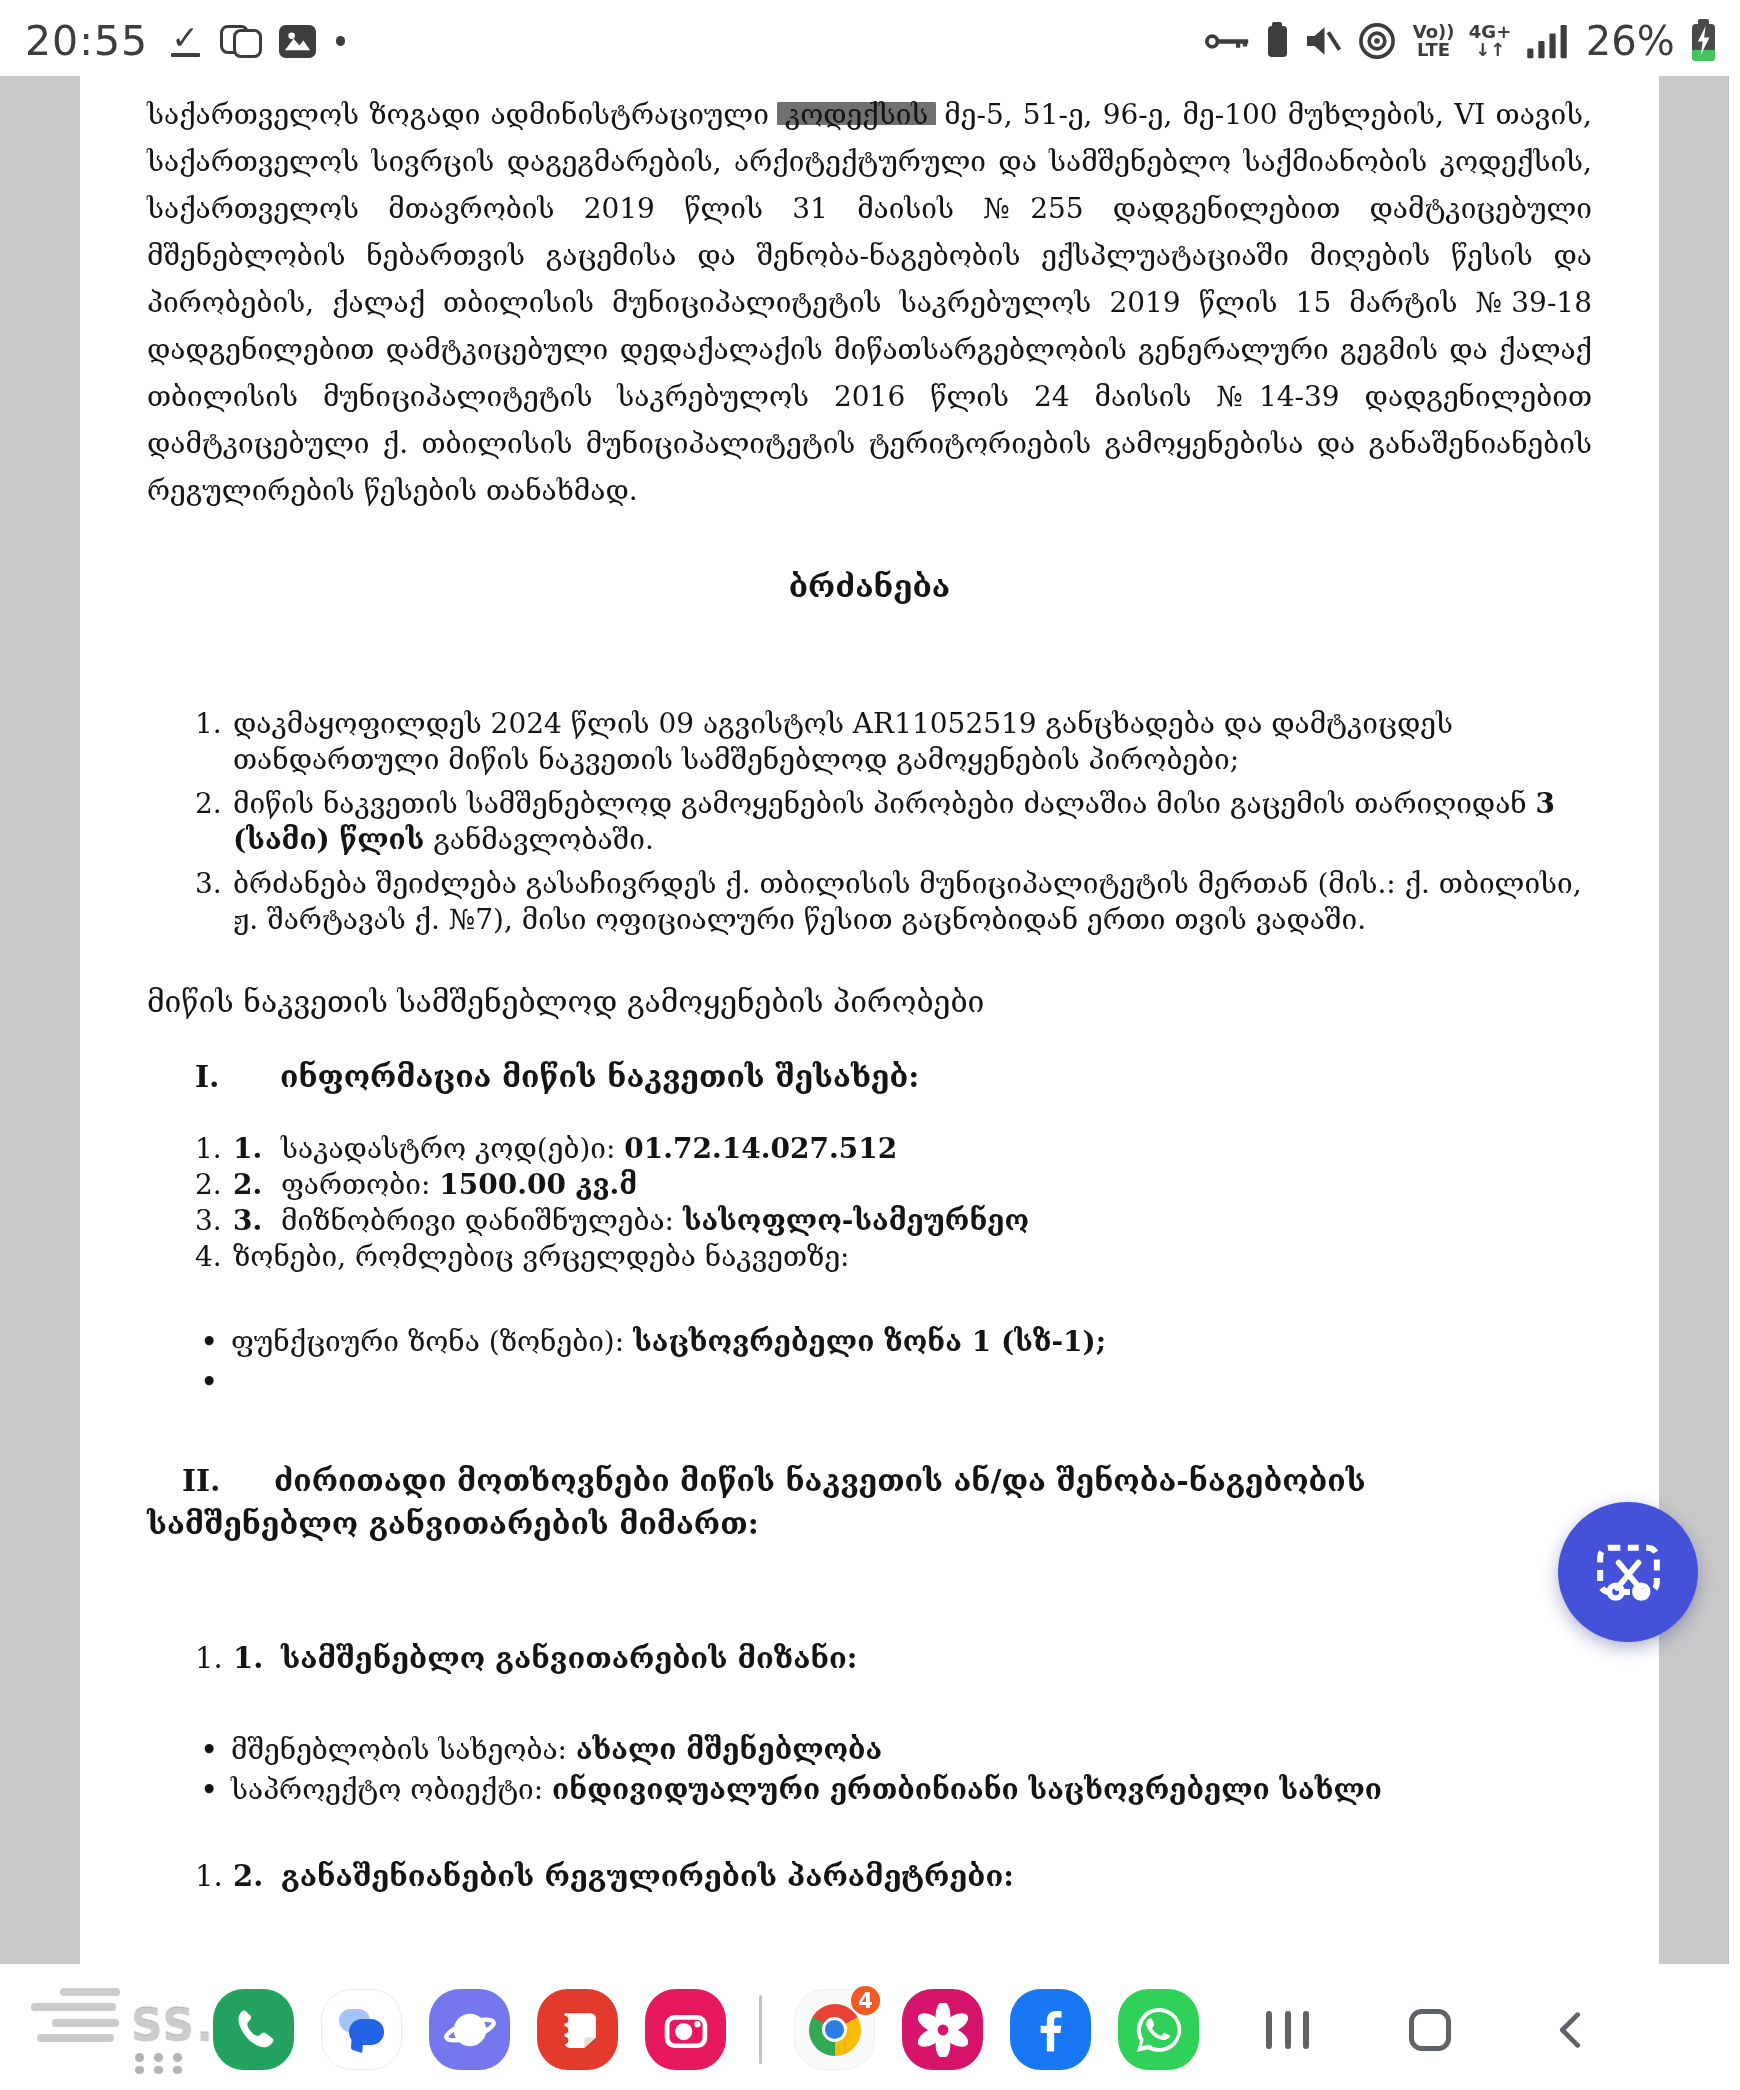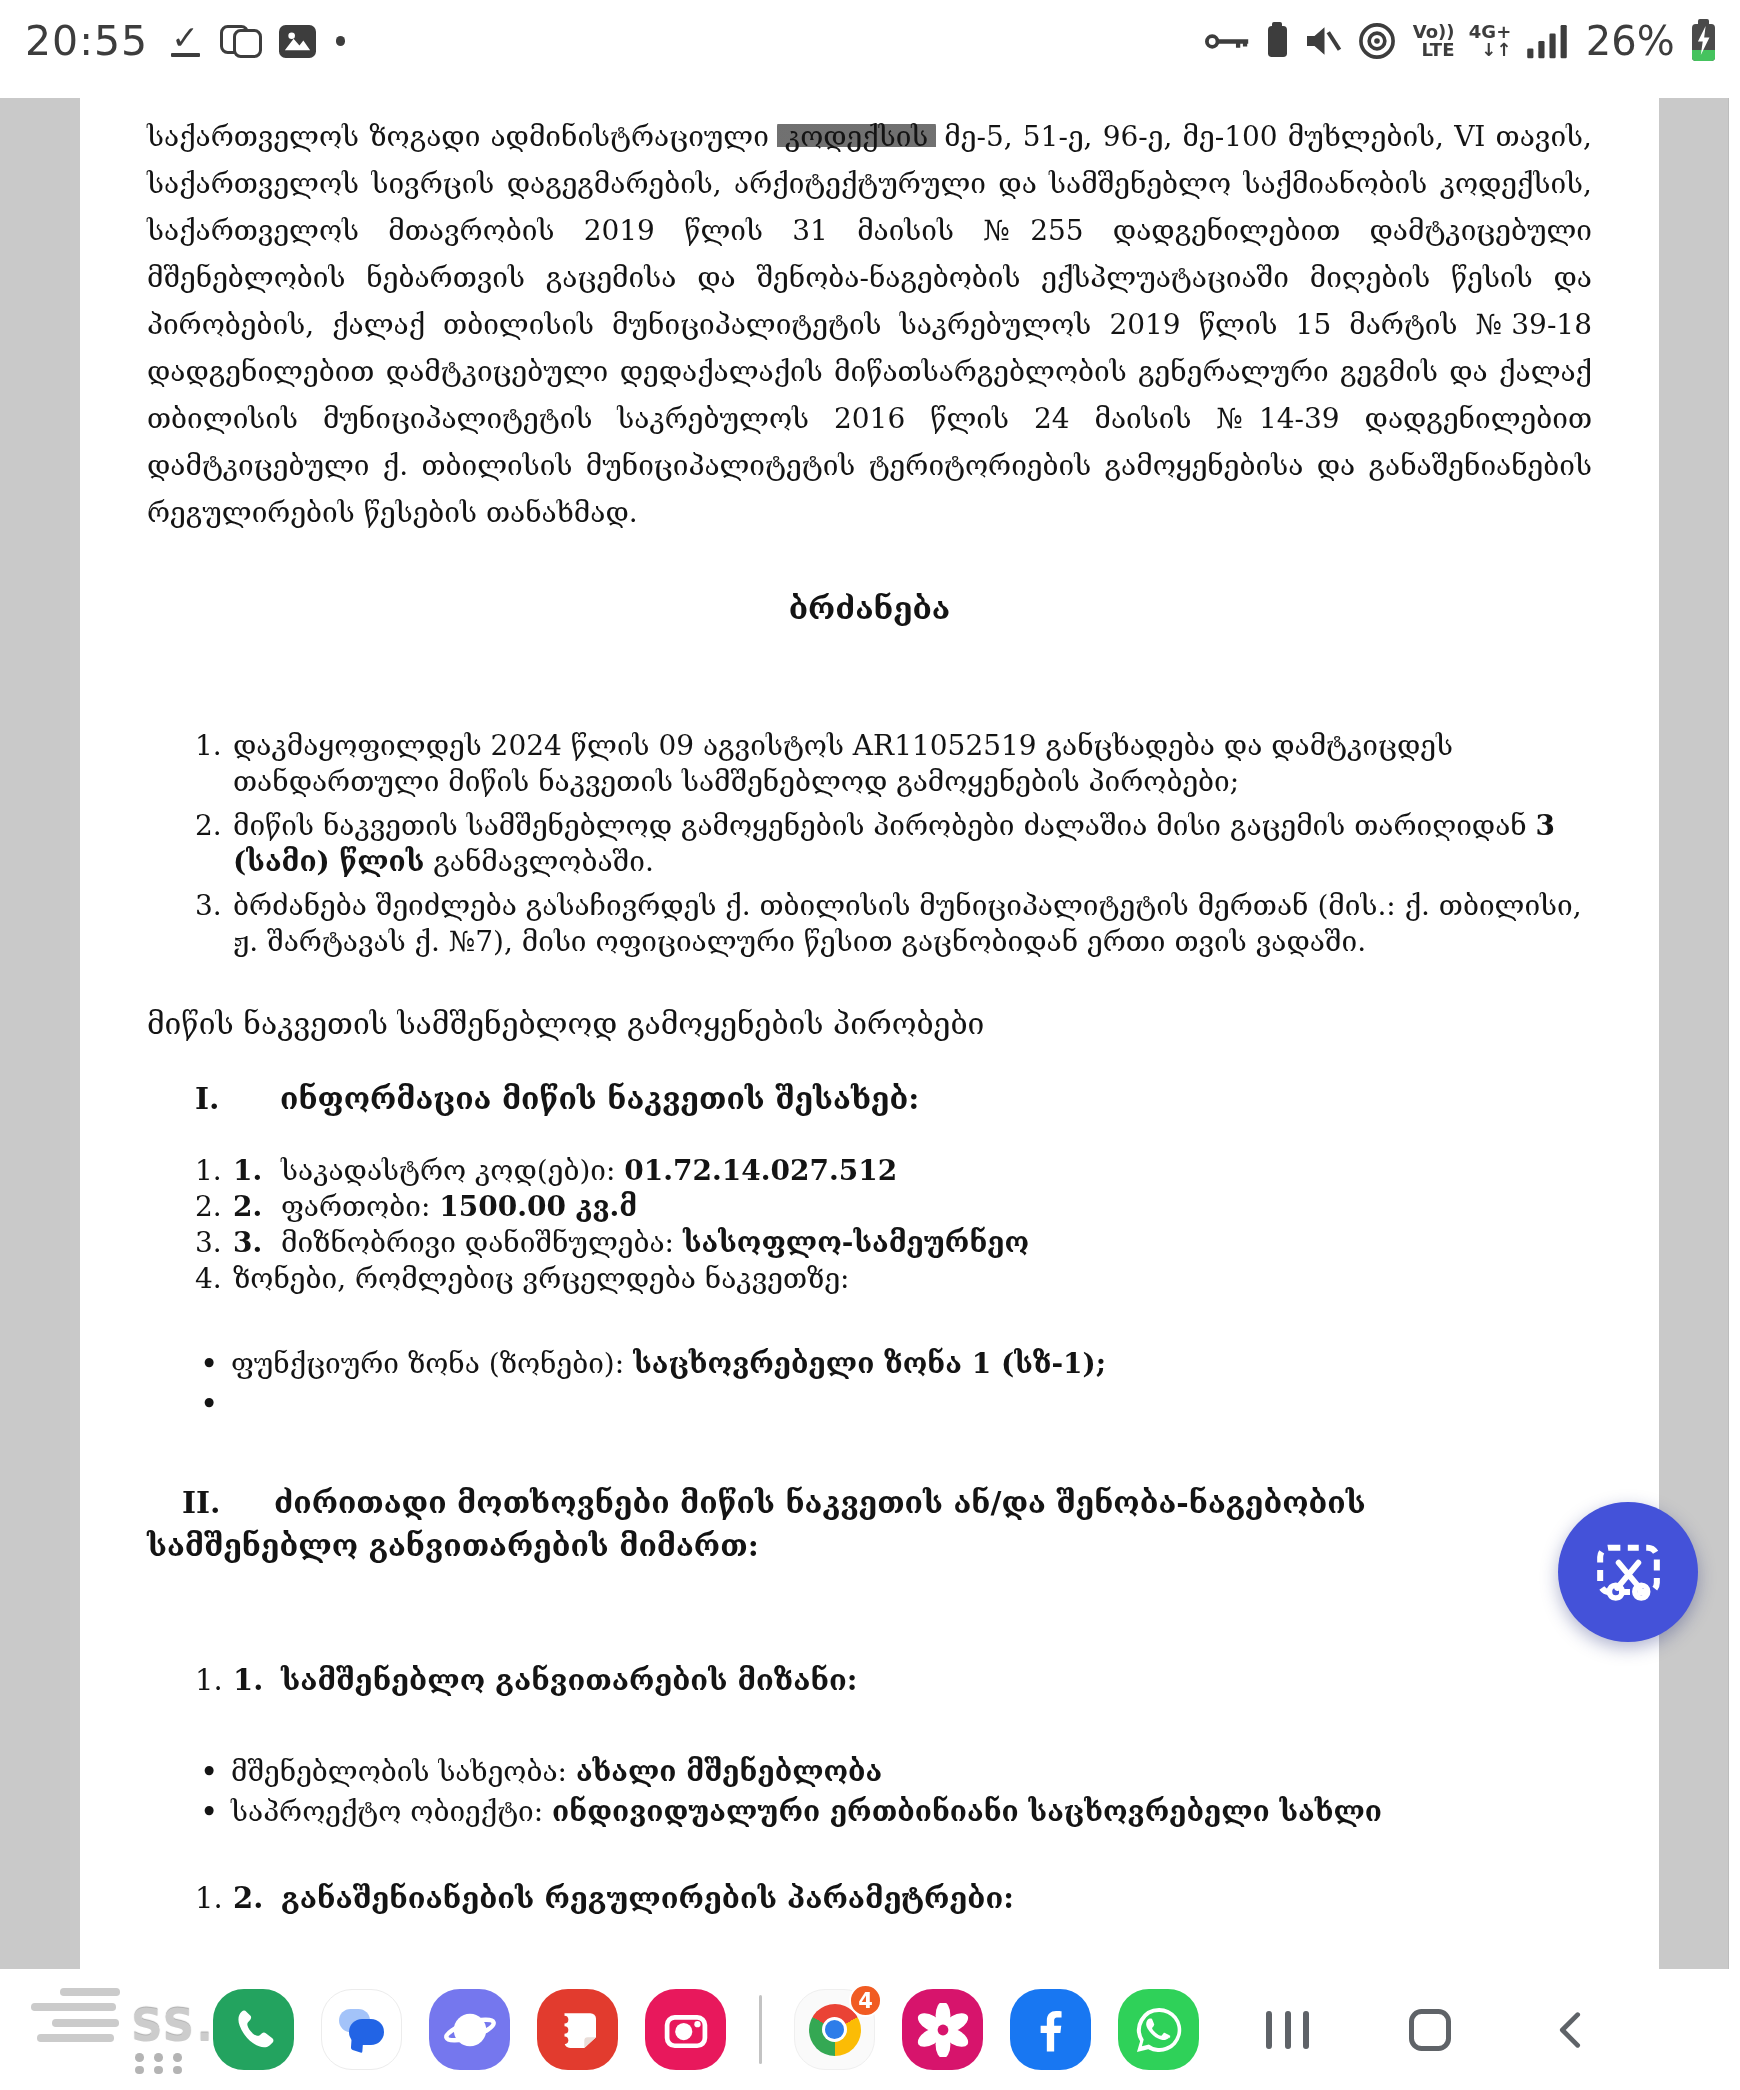--- a/index.html
+++ b/index.html
@@ -17,32 +17,32 @@
   .sb-check .mark{font-size:33px;font-weight:bold;line-height:29px}
   .sb-check .bar{width:29px;height:4.8px;background:#3d3d3d;margin-top:1px;border-radius:1px}
   .sb-dual{position:relative;width:42px;height:35px}
   .sb-dual i{position:absolute;width:23px;height:23px;border:3.8px solid #3d3d3d;border-radius:7.7px;top:1.9px}
   .sb-dual i:first-child{left:0}
   .sb-dual i:last-child{left:12.5px;top:5.8px;background:#fff}
   .sb-shot{width:37px;height:33px;background:#3d3d3d;border-radius:6.7px;position:relative;overflow:hidden}
   .sb-shot svg{position:absolute;inset:0}
   .sb-dot{width:9.6px;height:9.6px;border-radius:50%;background:#3d3d3d;margin-left:3.8px}
   .sb-right{margin-left:auto;display:flex;align-items:center;gap:14.4px}
-  .sb-2line{display:flex;flex-direction:column;align-items:flex-end;line-height:18px;font-size:18px;font-weight:bold}
+  .sb-2line{display:flex;flex-direction:column;align-items:center;line-height:18px;font-size:18px;font-weight:bold}
   .sb-pct{font-size:40px;margin-left:3.8px}
   .sb-batt{position:relative;width:25px;height:44px;margin-left:1.9px;display:flex;flex-direction:column;align-items:center}
   .sb-batt .cap{width:11.5px;height:4.8px;background:#4a4a4a;border-radius:1.9px 1.9px 0 0}
   .sb-batt .body{width:23px;height:37px;background:#4a4a4a;border-radius:3.8px;position:relative;overflow:hidden}
   .sb-batt .chg{position:absolute;bottom:0;left:0;width:100%;height:10.6px;background:#45c35e}
   .sb-batt svg{position:absolute;top:6.7px;left:4.8px}
   .sb-smallbatt{width:21px;height:38px;display:flex;flex-direction:column;align-items:center}
   .sb-smallbatt .cap{width:9.6px;height:3.8px;background:#3d3d3d;border-radius:1.9px 1.9px 0 0}
   .sb-smallbatt .body{width:19px;height:31px;background:#3d3d3d;border-radius:3.8px}
   
-  .viewer{position:absolute;top:98px;left:0;width:1741px;height:1888px;background:#fff}
+  .viewer{position:absolute;top:76px;left:0;width:1741px;height:1888px;background:#fff}
   .strip{position:absolute;top:0;height:100%;background:#c9c9c9}
   .strip.left{left:0;width:80px}
   .strip.right{left:1659px;width:69px;border-right:1.9px solid #bdbdbd}
   .page{position:absolute;left:80px;top:0;width:1579px;height:100%;background:#fff;
     box-sizing:border-box;padding:15.4px 67px 0;font-size:28px;overflow:hidden}
   .para{text-align:justify;line-height:47px}
   .redact{background:linear-gradient(180deg,rgba(0,0,0,0) 12%,rgba(105,105,105,.95) 12%,rgba(105,105,105,.95) 82%,rgba(0,0,0,0) 82%);
     border-radius:5.8px;padding:0 7.7px;margin:0 -1.9px;white-space:nowrap}
   .order-title{text-align:center;font-weight:bold;font-size:31px;margin:54px 0 102px}
   .li{display:flex;line-height:36px;margin:0 0 7.7px 48px}

